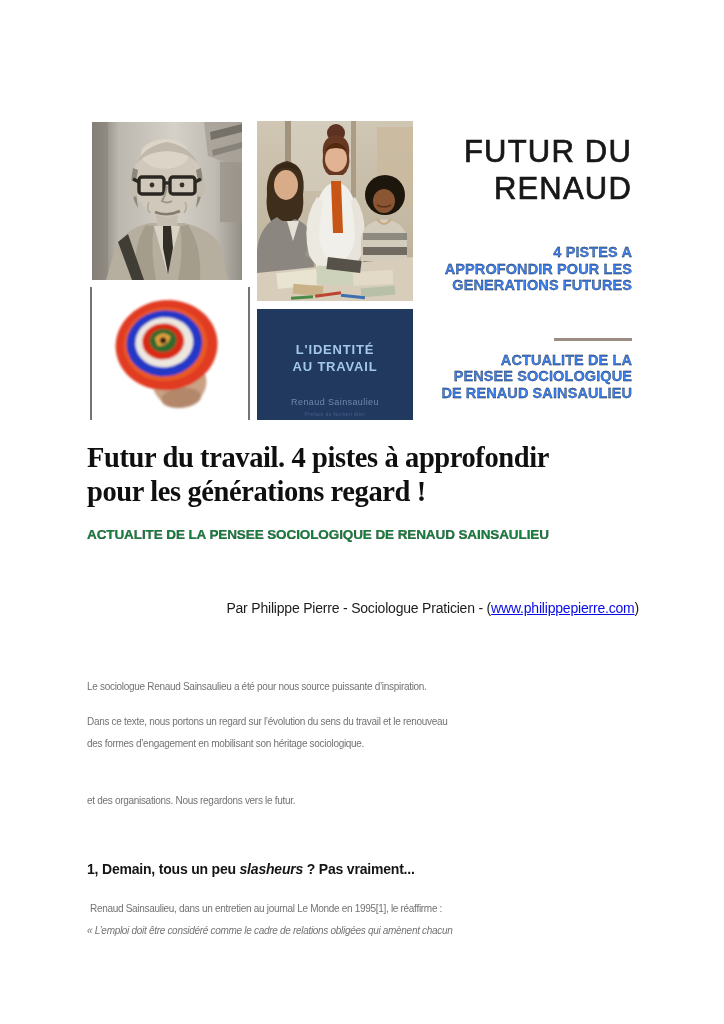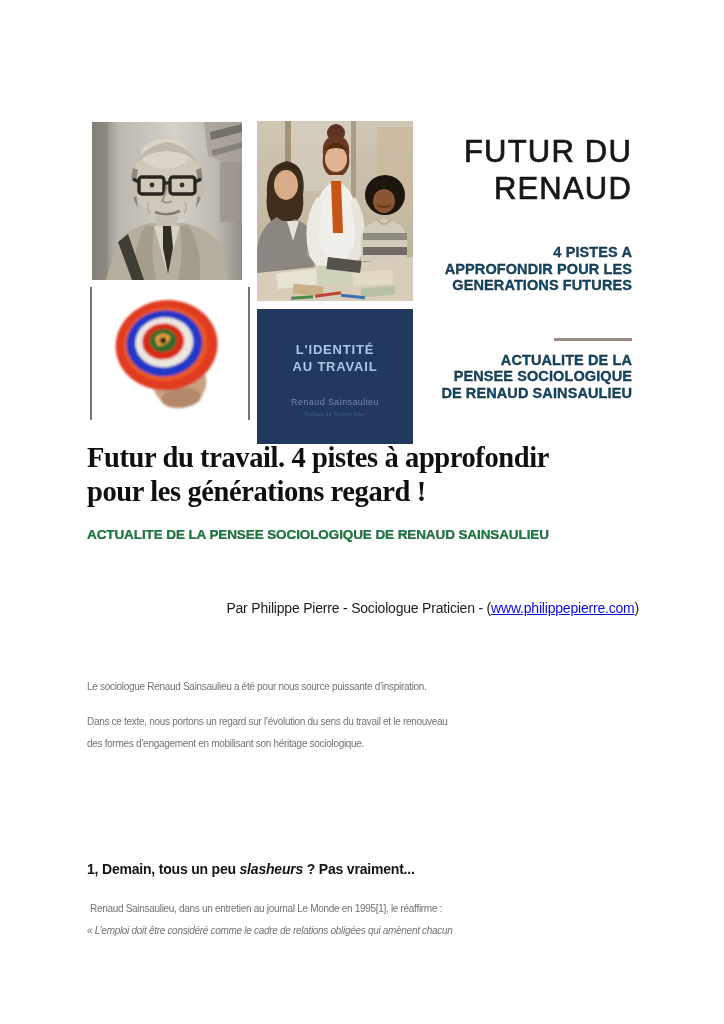--- a/index.html
+++ b/index.html
@@ -10,21 +10,21 @@
   }
 
   
   .portrait { position: absolute; left: 92px; top: 122px; }
   .team { position: absolute; left: 257px; top: 121px; }
   .top-box {
     position: absolute; left: 90px; top: 287px; width: 160px; height: 133px;
     background: #ffffff; border-left: 2px solid #767472; border-right: 2px solid #767472;
   }
   .book-cover {
-    position: absolute; left: 257px; top: 309px; width: 156px; height: 135px;
+    position: absolute; left: 257px; top: 309px; width: 156px; height: 111px;
     background: #21395e;
   }
   .bc-title {
     position: absolute; top: 33px; left: 0; right: 0; text-align: center;
     color: #a4c8e8; font-size: 13px; line-height: 16.5px; font-weight: 700; letter-spacing: 0.8px;
   }
   .bc-author {
     position: absolute; top: 88px; left: 0; right: 0; text-align: center;
     color: #6e88ab; font-size: 9px; letter-spacing: 0.4px; filter: blur(0.2px);
   }
@@ -34,21 +34,21 @@
   }
 
   
   .header-right { position: absolute; right: 92px; top: 133px; width: 260px; text-align: right; }
   .hr-title {
     font-size: 31px; line-height: 37px; font-weight: 400; letter-spacing: 1.2px;
     color: #171717; -webkit-text-stroke: 0.7px #171717;
   }
   .hr-block {
     margin-top: 37px; font-size: 14.5px; line-height: 16.5px; font-weight: 700;
-    color: #0c4a6e; letter-spacing: 0.1px; -webkit-text-stroke: 0.3px #1a1a1a;
+    color: #3b82f6; letter-spacing: 0.1px; -webkit-text-stroke: 0.3px #1a1a1a;
   }
   .hr-divider { width: 78px; height: 3px; background: #9c8b82; margin: 44px 0 11px auto; }
   .hr-tag { margin-top: 0; }
 
   
   .article-title {
     position: absolute; left: 87px; top: 441px; width: 600px; margin: 0;
     font-family: "Liberation Serif", serif; font-weight: 700;
     font-size: 28.5px; line-height: 34px; letter-spacing: -0.4px; color: #0f0f0f;
   }
@@ -224,19 +224,19 @@
   <h1 class="article-title"><span>Futur du travail. 4 pistes à approfondir</span><br><span>pour les générations regard !</span></h1>
 
   <div class="article-subtitle">ACTUALITE DE LA PENSEE SOCIOLOGIQUE DE RENAUD SAINSAULIEU</div>
 
   <div class="byline"><span>Par Philippe Pierre - Sociologue Praticien - (</span><a href="#" class="bylink">www.philippepierre.com</a><span>)</span></div>
 
   <p class="par p1"><span>Le sociologue Renaud Sainsaulieu a été pour nous source puissante d’inspiration.</span></p>
 
   <p class="par p2"><span>Dans ce texte, nous portons un regard sur l’évolution du sens du travail et le renouveau</span><br><span>des formes d’engagement en mobilisant son héritage sociologique.</span></p>
 
-  <p class="par p3"><br></p>
+  <p class="par p3"><br><span>et des organisations. Nous regardons vers le futur.</span></p>
 
   <h2 class="section-heading"><span>1, Demain, tous un peu </span><em>slasheurs</em><span> ? Pas vraiment...</span></h2>
 
   <p class="par closing"><span class="lead">Renaud Sainsaulieu, dans un entretien au journal Le Monde en 1995[1], le réaffirme :</span><br><em>« L’emploi doit être considéré comme le cadre de relations obligées qui amènent chacun</em></p>
 
 </div>
 
 </body></html>

